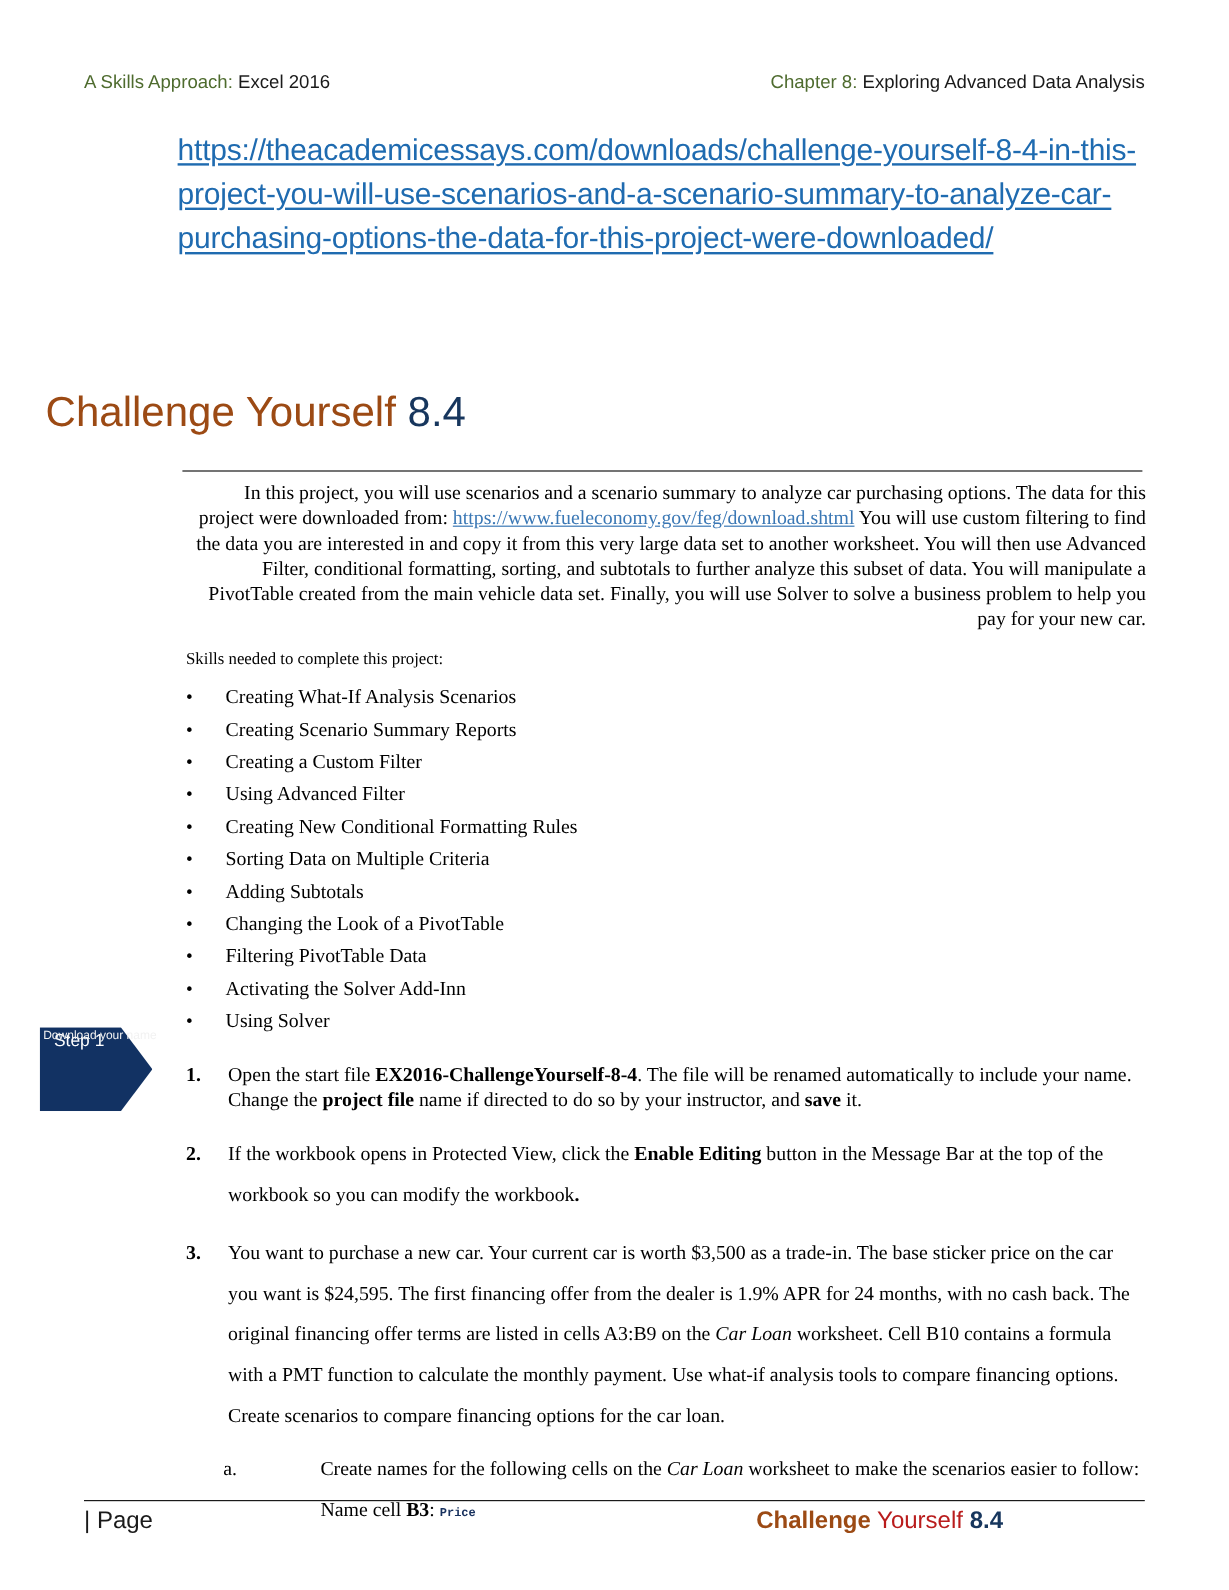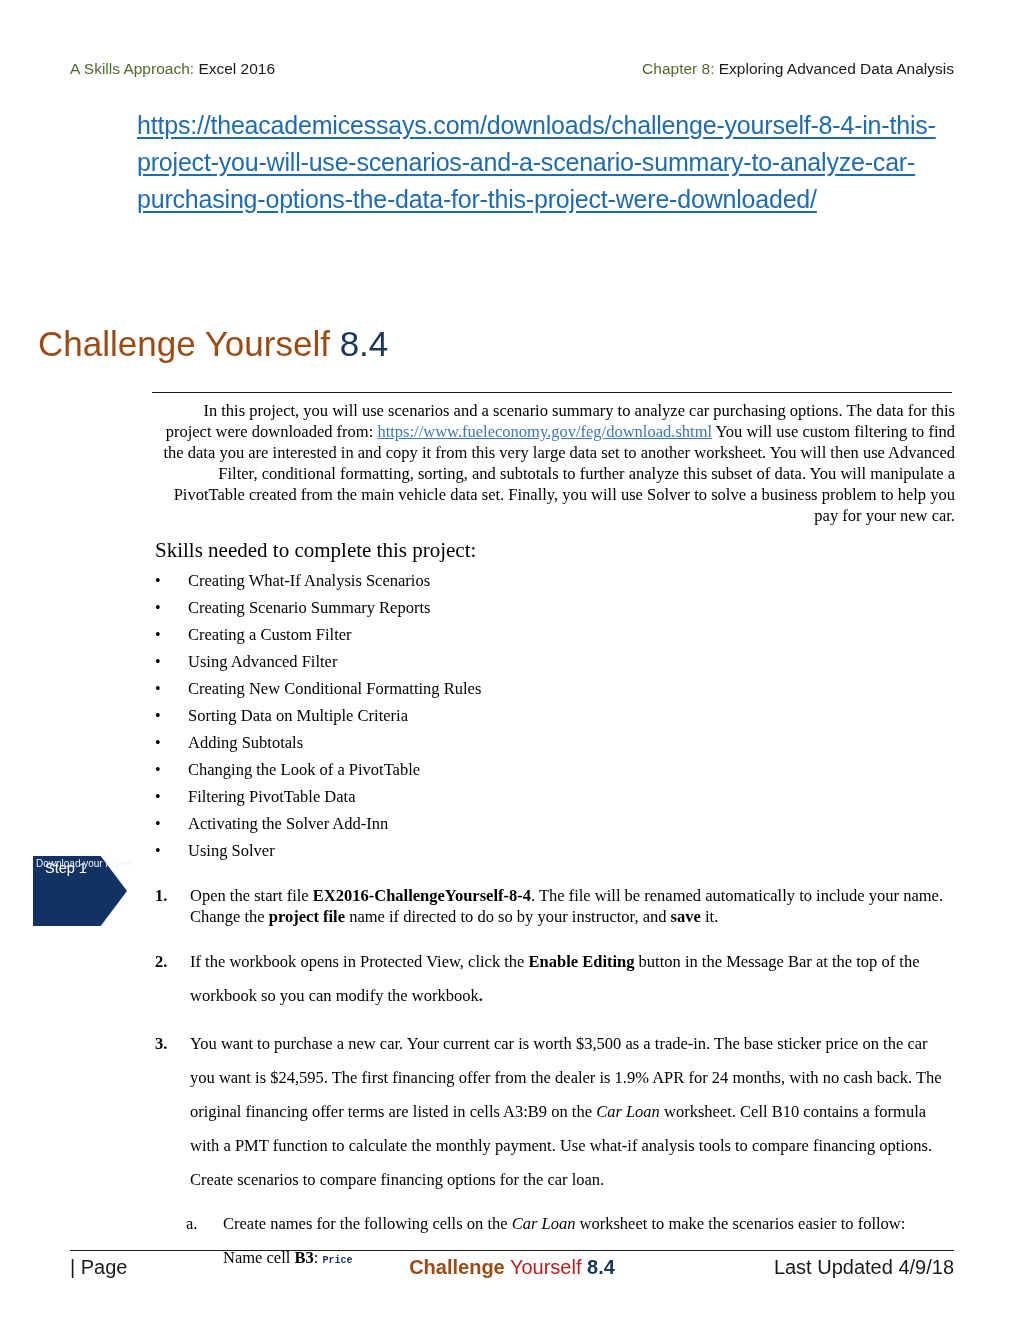--- a/index.html
+++ b/index.html
@@ -37,21 +37,21 @@
     justify-content: space-between;
     align-items: baseline;
     white-space: nowrap;
   }
   .hdr-green { color: #4e6b2e; }
   .hdr-dark  { color: #1a1a1a; }
 
   
   .url-block {
     position: absolute;
-    left: 137px;
+    left: 148px;
     top: 107px;
     width: 800px;
     font-family: "Liberation Sans", sans-serif;
     font-size: 25px;
     line-height: 37px;
     color: #1f6bb0;
     text-decoration: underline;
     text-underline-offset: 3px;
     word-break: break-word;
     letter-spacing: -0.2px;
@@ -93,21 +93,21 @@
   .intro a, .inline-link {
     color: #3b78b5;
     text-decoration: underline;
   }
 
   
   .skills-head {
     position: absolute;
     left: 155px;
     top: 536px;
-    font-size: 21px;
+    font-size: 14px;
     line-height: 28px;
     white-space: nowrap;
   }
   .skills-list {
     position: absolute;
     left: 155px;
     top: 567px;
     width: 620px;
     font-size: 16.5px;
     line-height: 27px;
@@ -187,21 +187,21 @@
   }
   .sub-item {
     display: flex;
     font-size: 16.5px;
     line-height: 34px;
   }
   .sub-letter {
     width: 37px;
     flex: none;
   }
-  .sub-body { flex: 1 1 auto; }
+  .sub-body { flex: 1 1 auto; margin-left: 44px; }
 
   .mono-name {
     font-family: "Liberation Mono", monospace;
     font-weight: bold;
     color: #18315e;
     font-size: 10px;
   }
   b, .b { font-weight: bold; }
   i, .i { font-style: italic; }
 
@@ -342,16 +342,15 @@
     </div>
 
   </div>
 
   <div class="footer-rule"></div>
   <div class="doc-footer">
     <div class="ft-left">| Page</div>
     <div class="ft-center">
       <span class="ft-brown">Challenge</span><span class="ft-gray"> Yourself </span><span class="ft-navy">8.4</span>
     </div>
-    <div class="ft-right">Last Updated 4/9/18</div>
   </div>
 
 </div>
 
 </body></html>

